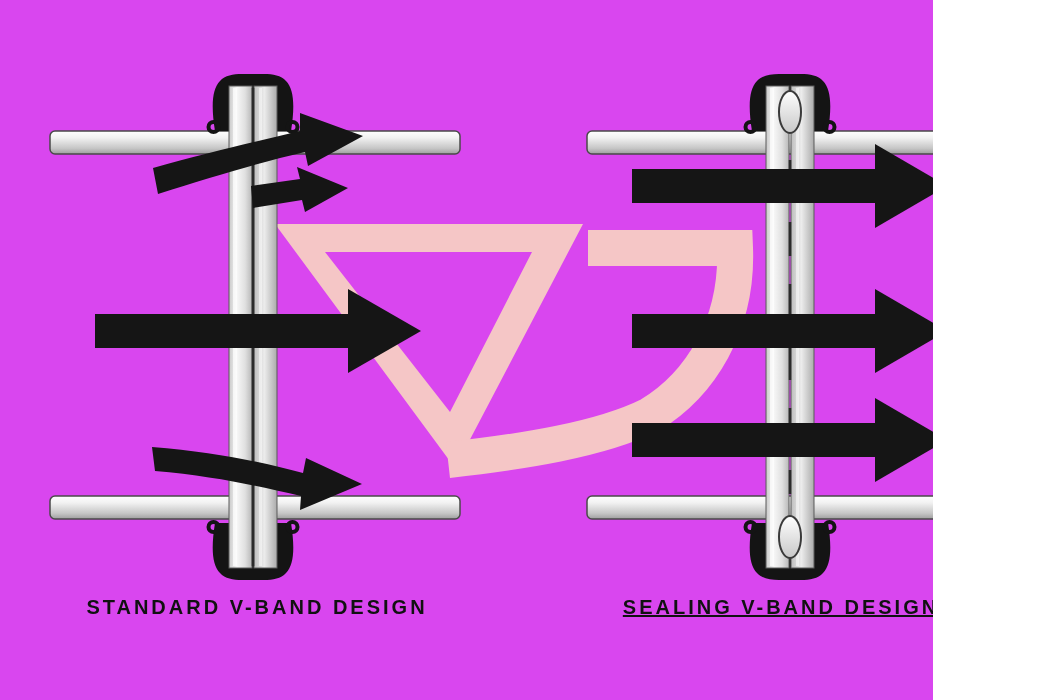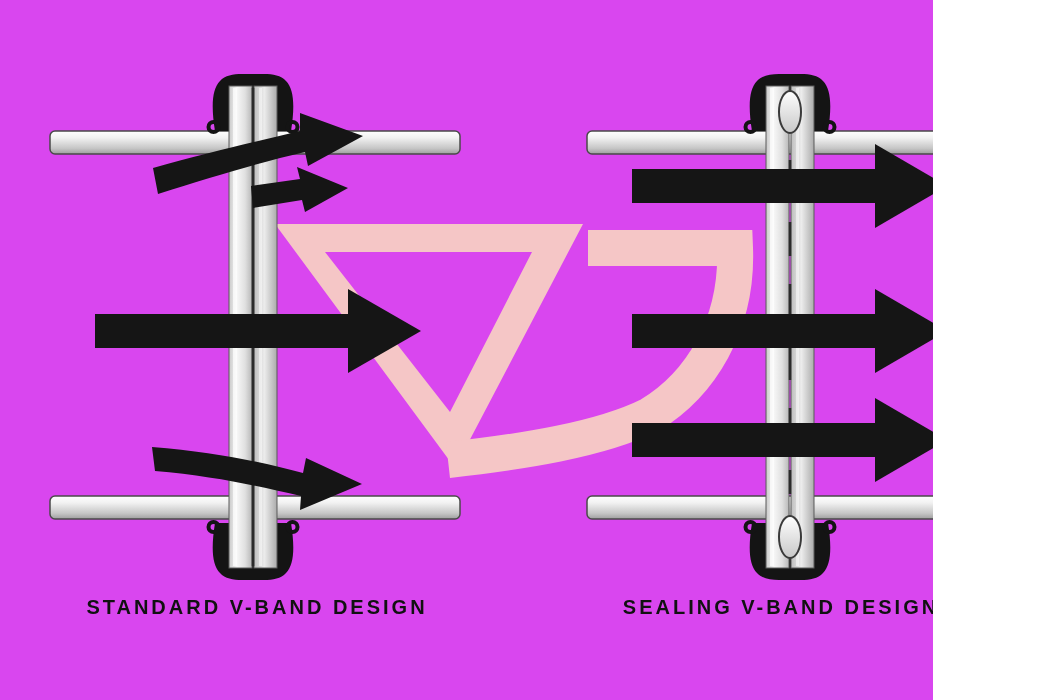--- a/index.html
+++ b/index.html
@@ -17,21 +17,21 @@
     top:596px;
     width:410px;
     text-align:center;
     font-size:20px;
     font-weight:bold;
     letter-spacing:3px;
     color:#111111;
     white-space:nowrap;
   }
   .caption.left{left:52px;}
-  .caption.right{left:576px;}
+  .caption.right{left:576px;text-decoration:underline;}
 </style>
 </head>
 <body>
 
 <div class="canvas">
 
   <svg width="1050" height="700" viewBox="0 0 1050 700" xmlns="http://www.w3.org/2000/svg">
     <defs>
       <linearGradient id="gradPipe" x1="0" y1="0" x2="0" y2="1">
         <stop offset="0" stop-color="#ffffff"></stop>

